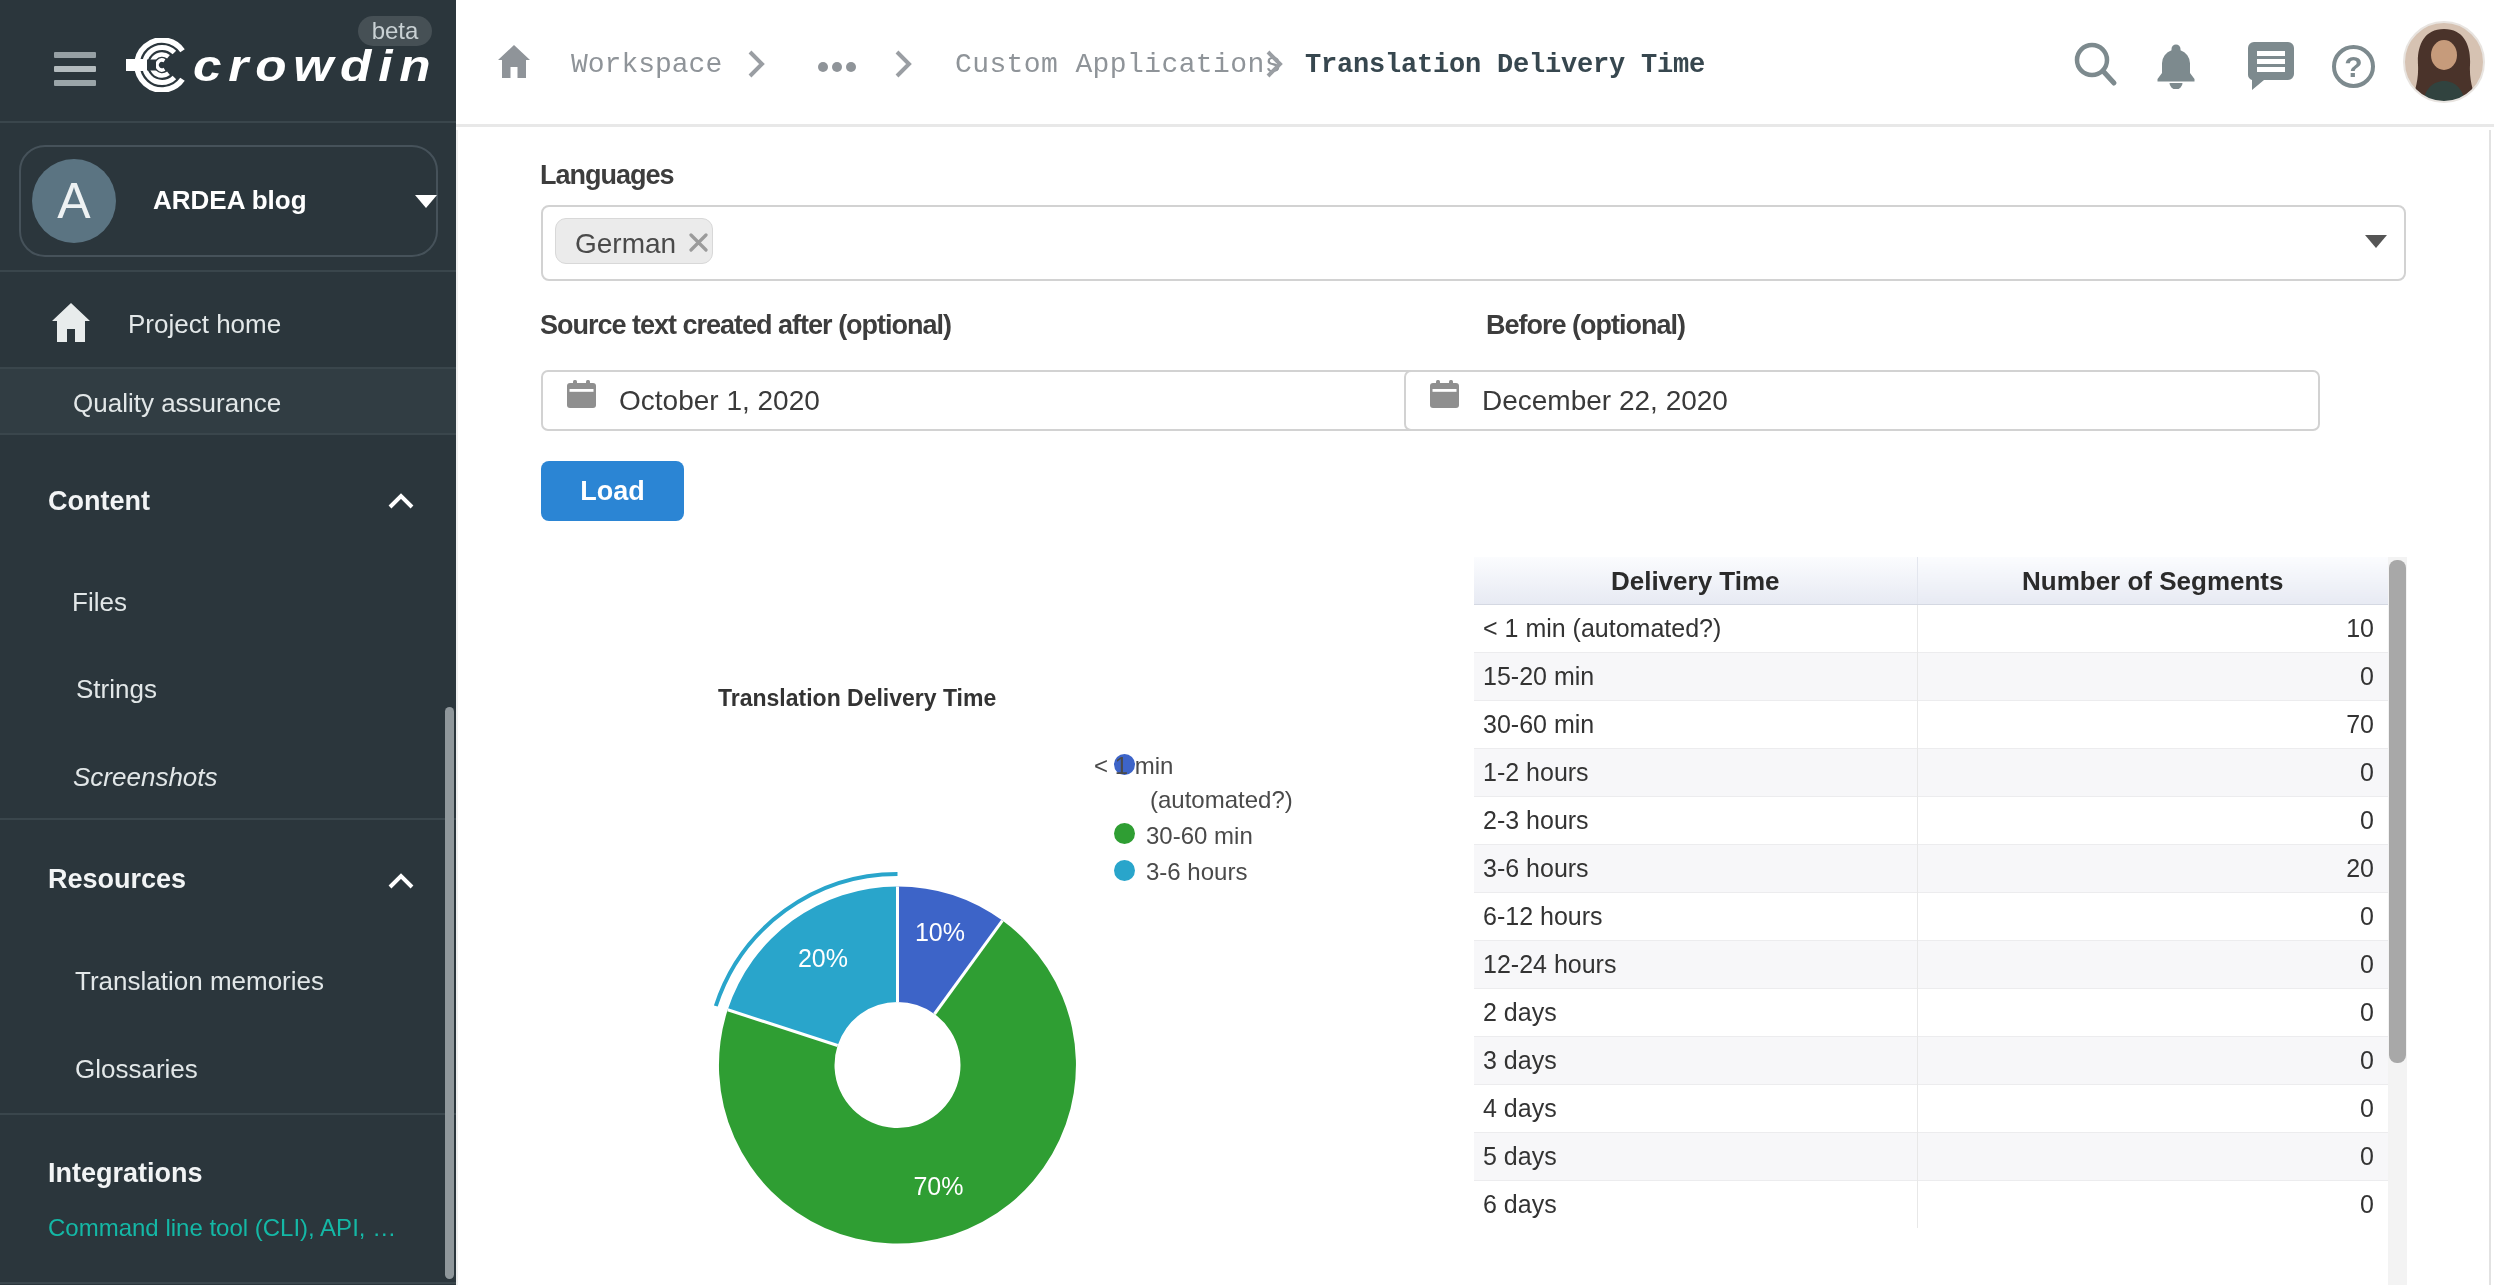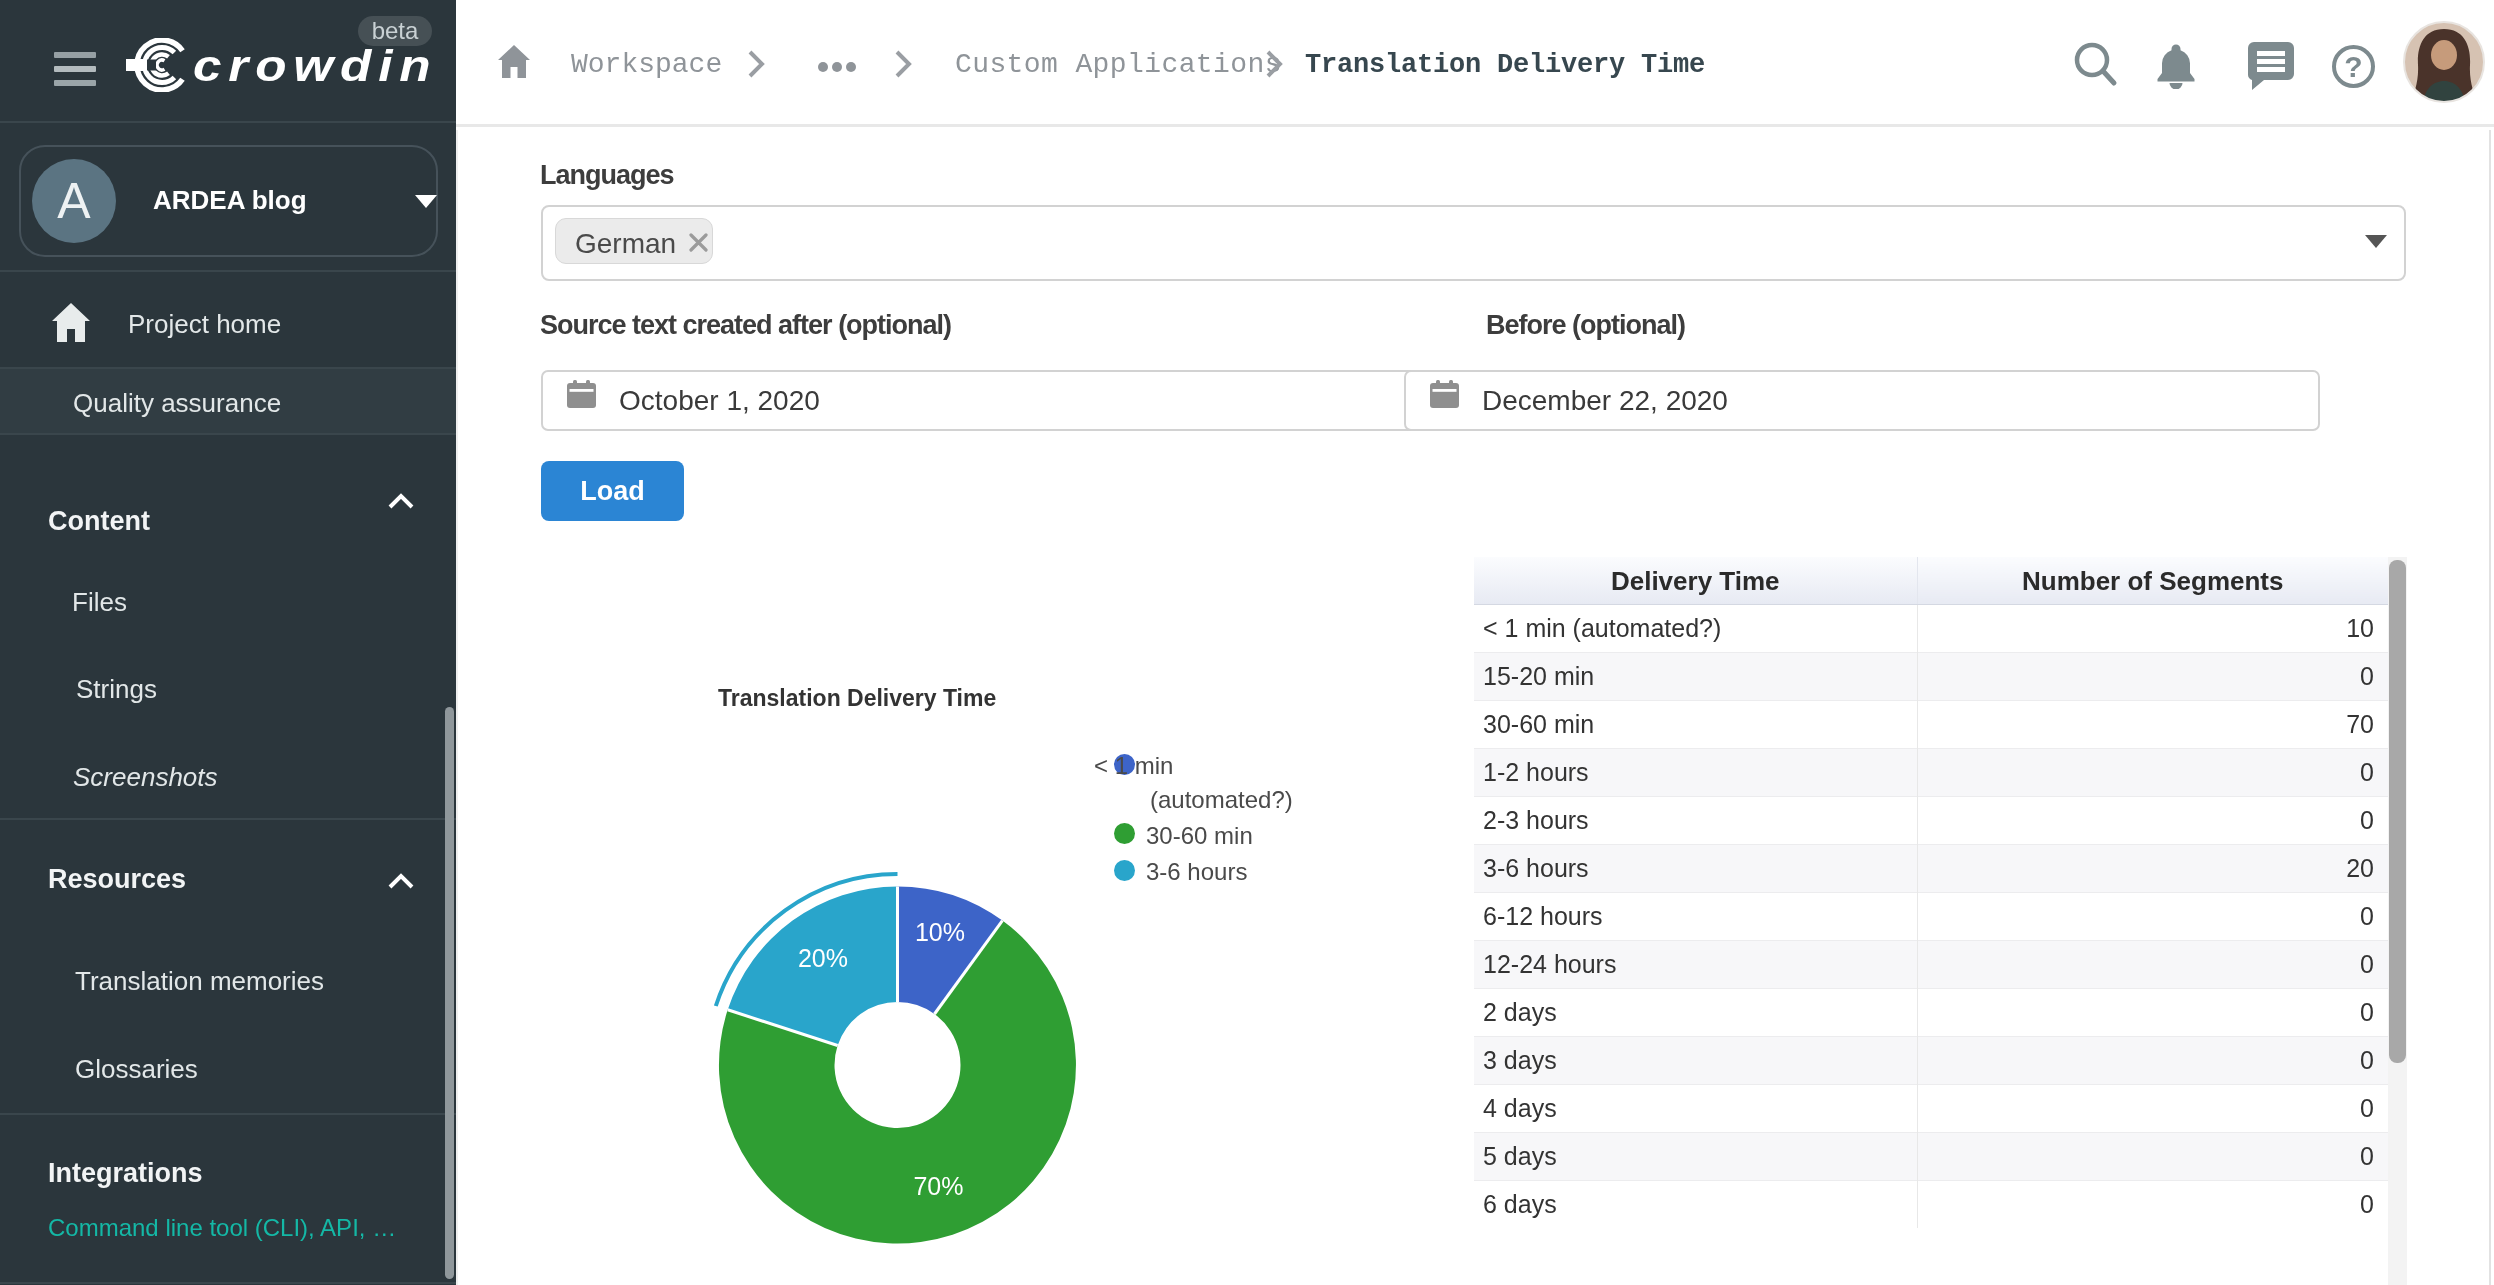--- a/index.html
+++ b/index.html
@@ -67,21 +67,21 @@
     <svg class="abs" style="left:52px; top:302px;" width="38" height="40" viewBox="0 0 38 40">
       <path d="M19 1 L38 19 L33 19 L33 40 L23 40 L23 27 L15 27 L15 40 L5 40 L5 19 L0 19 Z" fill="#e8ecec"></path>
     </svg>
     <div class="srow" style="left:128px; top:309px;">Project home</div>
 
     <div class="sep" style="top:367px;"></div>
     <div class="abs" style="left:0; top:369px; width:456px; height:64px; background:#313d43;"></div>
     <div class="srow" style="left:73px; top:388px;">Quality assurance</div>
     <div class="sep" style="top:433px;"></div>
 
-    <div class="shead" style="left:48px; top:486px;margin-top:20px;">Content</div>
+    <div class="shead" style="left:48px; top:486px;">Content</div>
     <svg class="abs" style="left:388px; top:493px;" width="26" height="16" viewBox="0 0 26 16">
         <path d="M2 14 L13 3 L24 14" fill="none" stroke="#fff" stroke-width="4"></path>
       </svg>
     <div class="srow" style="left:72px; top:587px;">Files</div>
     <div class="srow" style="left:76px; top:674px;">Strings</div>
     <div class="srow" style="left:73px; top:762px;font-style:italic;">Screenshots</div>
 
     <div class="sep" style="top:818px;"></div>
     <div class="shead" style="left:48px; top:864px;">Resources</div>
     <svg class="abs" style="left:388px; top:873px;" width="26" height="16" viewBox="0 0 26 16">

